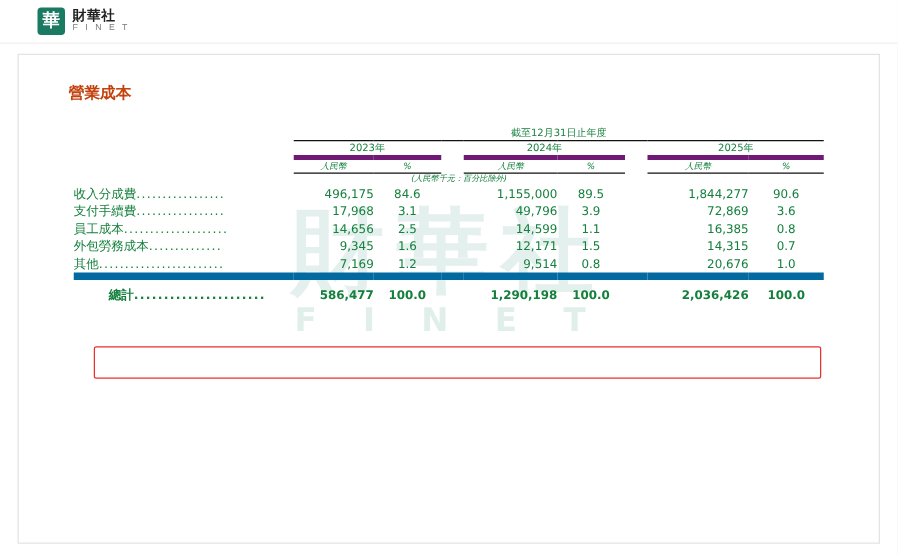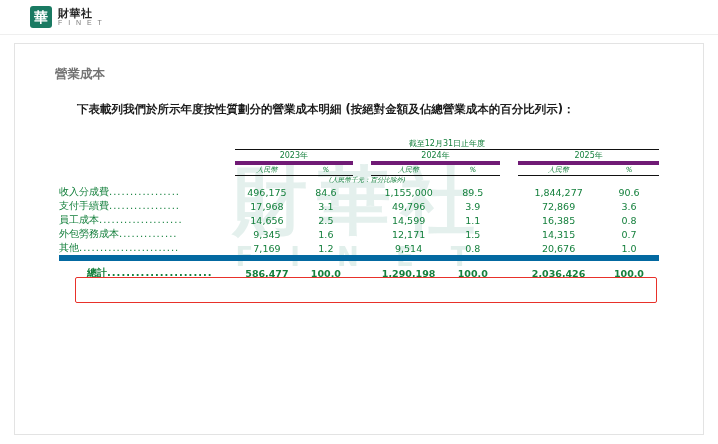--- a/index.html
+++ b/index.html
@@ -91,21 +91,21 @@
     color: rgba(120, 180, 165, 0.22);
   }
   .content {
     position: relative;
     z-index: 2;
     padding: 16px 26px 0 26px;
   }
   .section-title {
     font-size: 12.5px;
     font-weight: bold;
-    color: #737373;
+    color: #c2410c;
     font-family: "DejaVu Sans", sans-serif;
     margin: 6px 0 0 14px;
   }
   .para {
     margin: 16px 0 0 8px;
     font-size: 11.5px;
     line-height: 1.85;
     color: #1b1b1b;
     font-weight: bold;
     font-family: "DejaVu Sans", sans-serif;
@@ -152,21 +152,21 @@
     padding: 0 0 3px 0;
     font-style: italic;
   }
   td.label {
     font-size: 10px;
     padding: 4px 0 4px 6px;
     white-space: nowrap;
   }
   td.num {
     font-size: 9.5px;
-    text-align: center;
+    text-align: right;
     padding: 4px 10px 4px 0;
     white-space: nowrap;
   }
   td.pct {
     font-size: 9.5px;
     text-align: center;
     padding: 4px 12px 4px 0;
     white-space: nowrap;
   }
   tr.total td {
@@ -205,21 +205,20 @@
 
   <div class="doc">
 
     <div class="watermark">
       <span>財華社</span>
       <span class="wm-sub">F I N E T</span>
     </div>
 
     <div class="content">
       <div class="section-title">營業成本</div>
-      <div class="para">下表載列我們於所示年度按性質劃分的營業成本明細 (按絕對金額及佔總營業成本的百分比列示)：</div>
     </div>
 
     <table class="fin">
       <colgroup>
         <col style="width:170px">
         <col style="width:62px">
         <col style="width:52px">
         <col style="width:18px">
         <col style="width:72px">
         <col style="width:52px">

